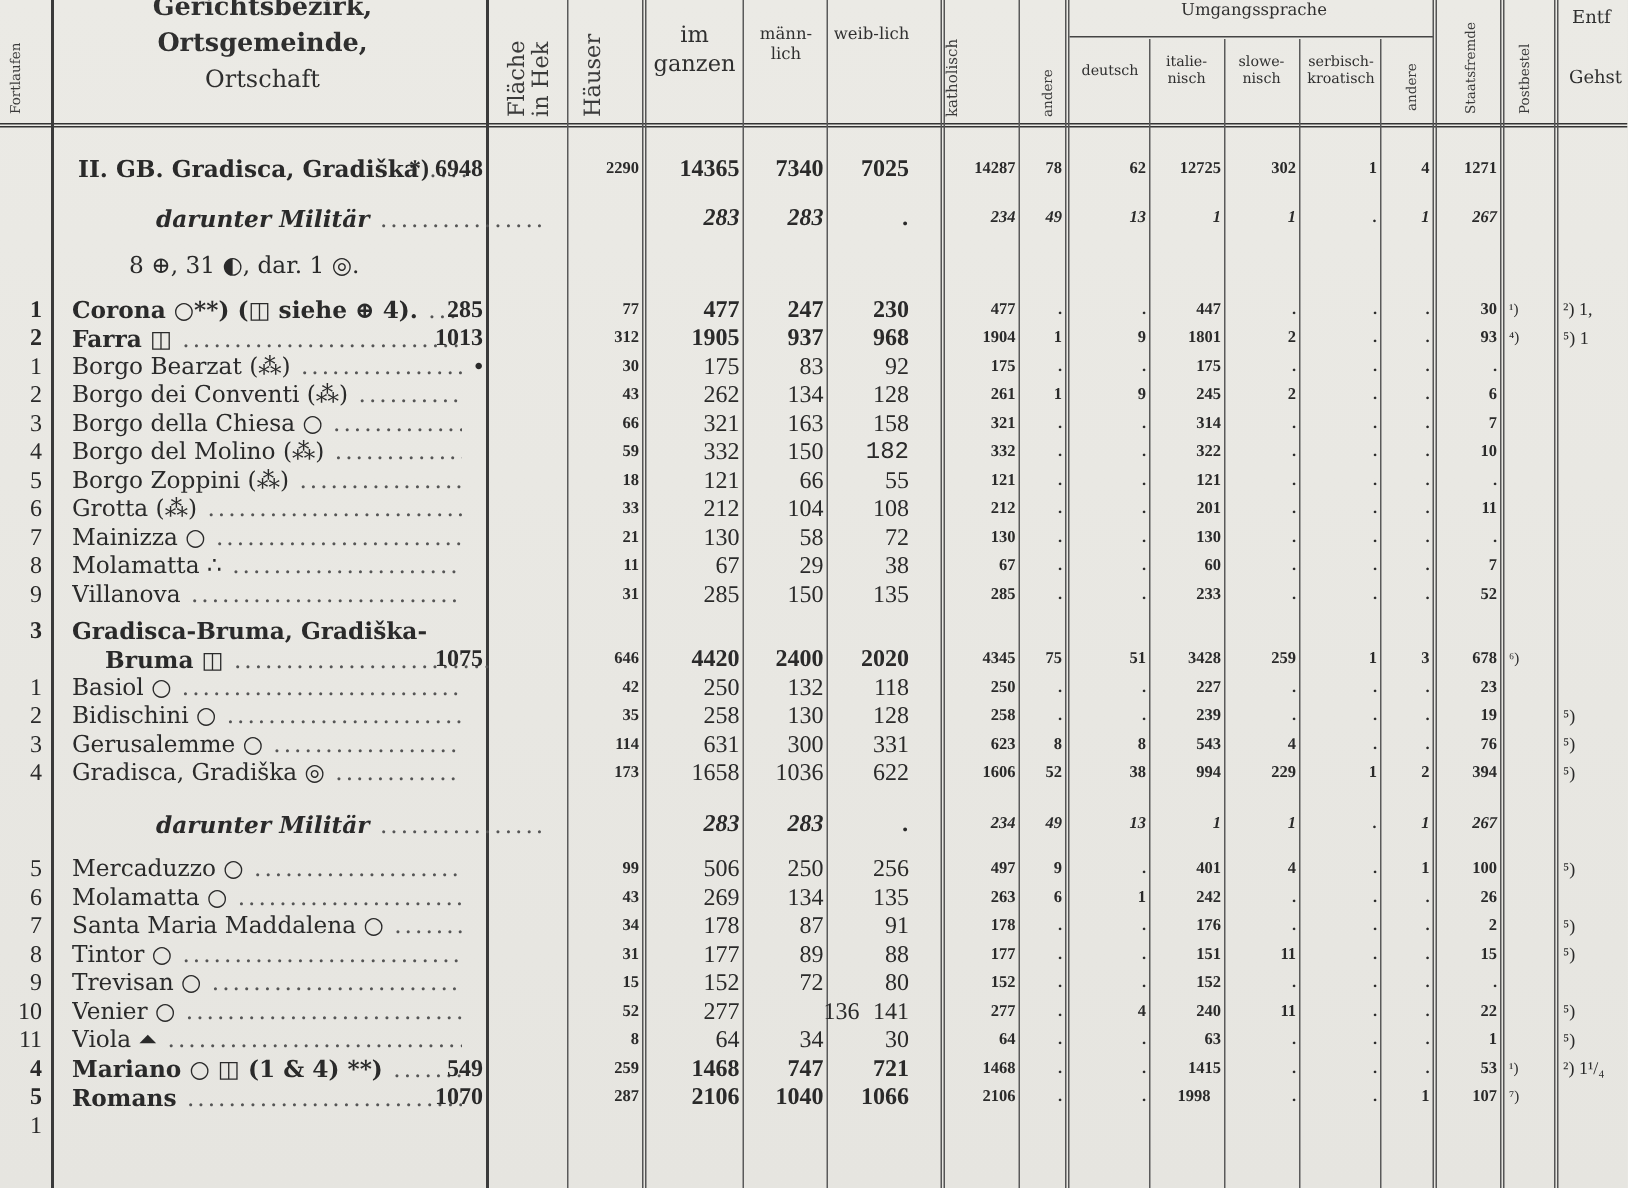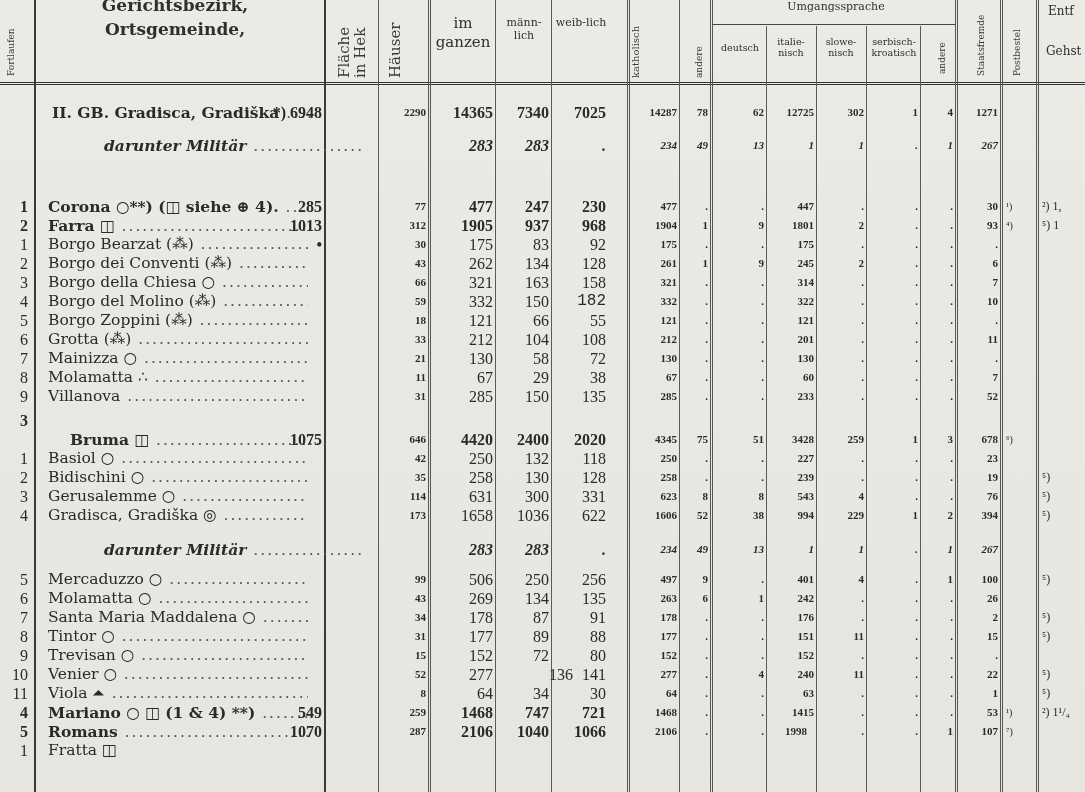--- a/index.html
+++ b/index.html
@@ -38,20 +38,21 @@
   .fn { font-family:"Liberation Serif", serif; font-size:10px; }
 </style>
 </head>
 <body>
 
 <div class="page">
 
   <div class="vert" style="left:6px;top:6px;height:70px;">Fortlaufen</div>
   <div class="hdr" style="left:40px;top:-6px;width:270px;font-size:17px;font-weight:bold;line-height:22px;">Gerichtsbezirk,</div>
   <div class="hdr" style="left:40px;top:18px;width:270px;font-size:17px;font-weight:bold;line-height:22px;">Ortsgemeinde,</div>
+  <div class="hdr" style="left:40px;top:42px;width:270px;font-size:16px;line-height:22px;">Ortschaft</div>
   <div class="vert big" style="left:336px;top:8px;height:70px;width:36px;">Fläche in Hek</div>
   <div class="vert big" style="left:387px;top:8px;height:70px;">Häuser</div>
   <div class="hdr" style="left:433px;top:14px;width:60px;font-size:15px;line-height:19px;">im ganzen</div>
   <div class="hdr small" style="left:498px;top:16px;width:52px;font-size:11px;line-height:13px;">männ-lich</div>
   <div class="hdr small" style="left:555px;top:16px;width:52px;font-size:11px;line-height:13px;">weib-lich</div>
   <div class="vert" style="left:630px;top:4px;height:74px;font-size:10px;">katholisch</div>
   <div class="vert" style="left:694px;top:30px;height:48px;">andere</div>
   <div class="hdr" style="left:716px;top:0px;width:240px;font-size:11px;line-height:14px;">Umgangssprache</div>
   <div class="subline" style="left:713px;top:24px;width:243px;"></div>
   <div class="hdr small" style="left:716px;top:42px;width:48px;">deutsch</div>
@@ -117,20 +118,21 @@
         <div class="cell numsm ital bold" style="right: 271px;">1</div>
         <div class="cell numsm ital bold" style="right: 221px;">1</div>
         <div class="cell numsm ital bold" style="right: 167px;">.</div>
         <div class="cell numsm ital bold" style="right: 132px;">1</div>
         <div class="cell numsm ital bold" style="right: 87px;">267</div>
         <div class="cell fn" style="left: 1006px;"></div>
         <div class="cell fn" style="left: 1042px; font-size: 12px;"></div>
       </div>
       <div class="row" style="top: 168px;">
         <div class="cell lfd"></div>
+        <div class="cell name" style="left: 86px;"><span>8 ⊕, 31 ◐, dar. 1 ◎.</span></div>
         <div class="cell num bold" style="right: 763px;"></div>
         <div class="cell numsm" style="right: 659px;"></div>
         <div class="cell num" style="right: 592px;"></div>
         <div class="cell num" style="right: 536px;"></div>
         <div class="cell num" style="right: 479px;"></div>
         <div class="cell numsm" style="right: 408px;"></div>
         <div class="cell numsm" style="right: 377px;"></div>
         <div class="cell numsm" style="right: 321px;"></div>
         <div class="cell numsm" style="right: 271px;"></div>
         <div class="cell numsm" style="right: 221px;"></div>
@@ -344,20 +346,21 @@
         <div class="cell numsm" style="right: 271px;">233</div>
         <div class="cell numsm" style="right: 221px;">.</div>
         <div class="cell numsm" style="right: 167px;">.</div>
         <div class="cell numsm" style="right: 132px;">.</div>
         <div class="cell numsm" style="right: 87px;">52</div>
         <div class="cell fn" style="left: 1006px;"></div>
         <div class="cell fn" style="left: 1042px; font-size: 12px;"></div>
       </div>
       <div class="row" style="top: 411px;">
         <div class="cell lfd bold">3</div>
+        <div class="cell name"><span style="font-weight: bold;">Gradisca-Bruma, Gradiška-</span></div>
         <div class="cell num bold" style="right: 763px;"></div>
         <div class="cell numsm" style="right: 659px;"></div>
         <div class="cell num" style="right: 592px;"></div>
         <div class="cell num" style="right: 536px;"></div>
         <div class="cell num" style="right: 479px;"></div>
         <div class="cell numsm" style="right: 408px;"></div>
         <div class="cell numsm" style="right: 377px;"></div>
         <div class="cell numsm" style="right: 321px;"></div>
         <div class="cell numsm" style="right: 271px;"></div>
         <div class="cell numsm" style="right: 221px;"></div>
@@ -647,21 +650,20 @@
         <div class="cell numsm bold" style="right: 278px;">1998</div>
         <div class="cell numsm bold" style="right: 221px;">.</div>
         <div class="cell numsm bold" style="right: 167px;">.</div>
         <div class="cell numsm bold" style="right: 132px;">1</div>
         <div class="cell numsm bold" style="right: 87px;">107</div>
         <div class="cell fn" style="left: 1006px;">⁷)</div>
         <div class="cell fn" style="left: 1042px; font-size: 12px;"></div>
       </div>
       <div class="row" style="top: 741px;">
         <div class="cell lfd">1</div>
-        <div class="cell name"><span>Fratta ◫</span></div>
         <div class="cell num bold" style="right: 763px;"></div>
         <div class="cell numsm" style="right: 659px;"></div>
         <div class="cell num" style="right: 592px;"></div>
         <div class="cell num" style="right: 536px;"></div>
         <div class="cell num" style="right: 479px;"></div>
         <div class="cell numsm" style="right: 408px;"></div>
         <div class="cell numsm" style="right: 377px;"></div>
         <div class="cell numsm" style="right: 321px;"></div>
         <div class="cell numsm" style="right: 271px;"></div>
         <div class="cell numsm" style="right: 221px;"></div>

